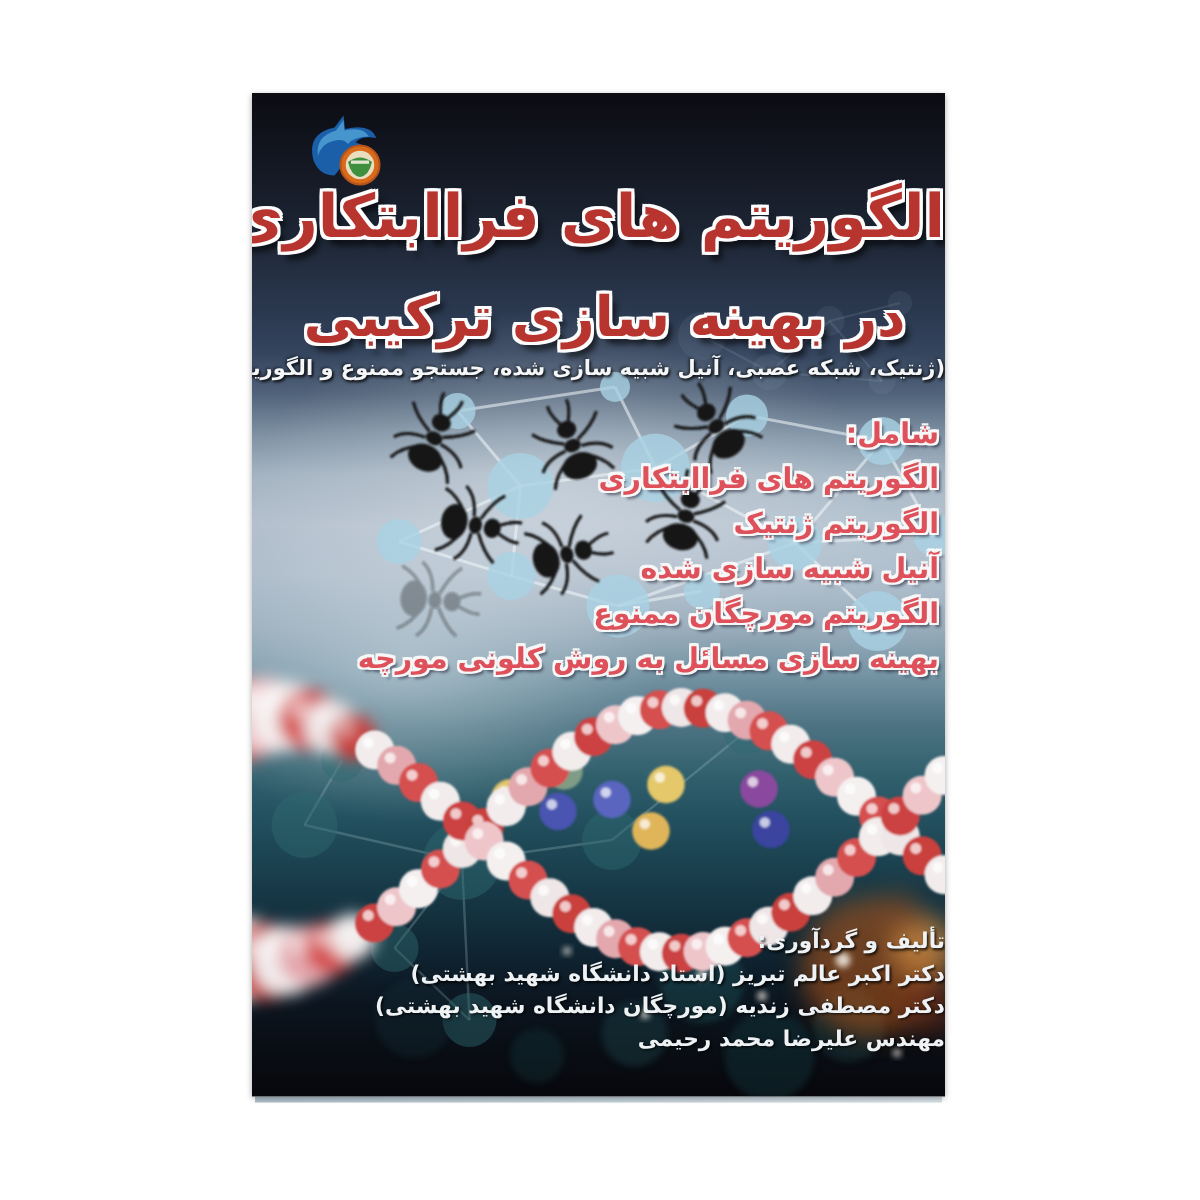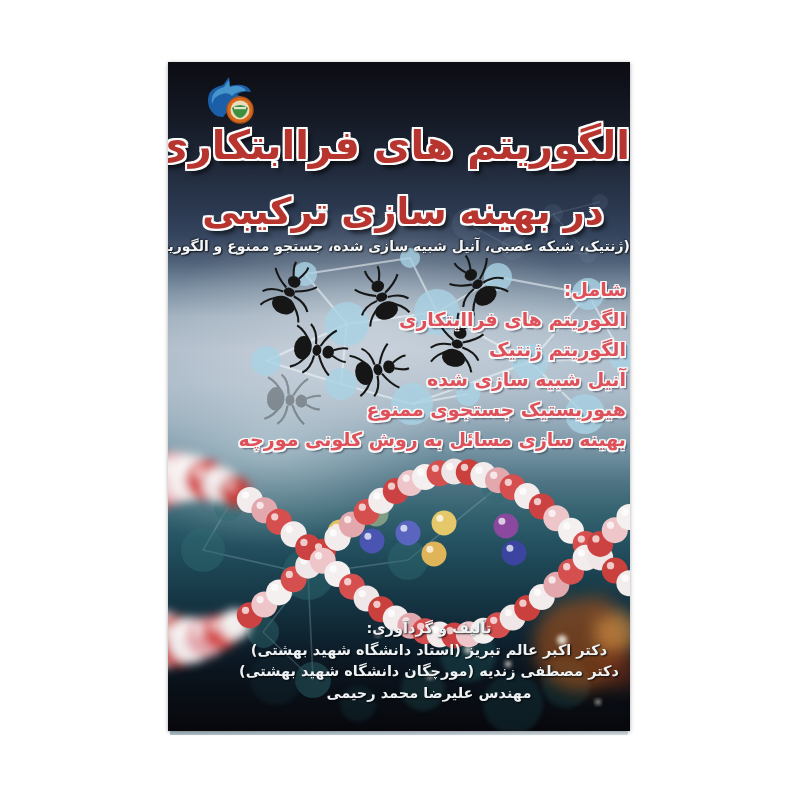--- a/index.html
+++ b/index.html
@@ -41,20 +41,21 @@
     color:#de505a;font-weight:bold;font-size:19px;line-height:30px;
     text-shadow:
       -1.5px -1.5px 0 #f7f7f7, 1.5px -1.5px 0 #f7f7f7, -1.5px 1.5px 0 #f7f7f7, 1.5px 1.5px 0 #f7f7f7,
       -1.5px 0 0 #f7f7f7, 1.5px 0 0 #f7f7f7, 0 -1.5px 0 #f7f7f7, 0 1.5px 0 #f7f7f7,
       2.5px 3px 2px rgba(20,20,40,0.55);
   }
   .authors{top:556px;left:0;width:462px;text-align:center;padding-left:60px;box-sizing:border-box;}
   .auth-line{
     color:#eef2f4;font-weight:bold;font-size:14.5px;line-height:21.5px;
     text-shadow:1px 1px 2px rgba(0,0,0,0.85);
+    text-align:right;
   }
   .logo{position:absolute;left:34px;top:14px;width:58px;height:54px;}
 </style>
 </head>
 <body>
 
 <div class="photo">
   <div class="top-rim"></div>
   <div class="bottom-rim"></div>
 
@@ -443,21 +444,21 @@
     <div class="txt title-line t1">الگوریتم های فراابتکاری</div>
     <div class="txt title-line t2">در بهینه سازی ترکیبی</div>
 
     <div class="txt subtitle">(ژنتیک، شبکه عصبی، آنیل شبیه سازی شده، جستجو ممنوع و الگوریتم مورچگان)</div>
 
     <div class="txt includes">
       <div class="inc-line">شامل:</div>
       <div class="inc-line">الگوریتم های فراابتکاری</div>
       <div class="inc-line">الگوریتم ژنتیک</div>
       <div class="inc-line">آنیل شبیه سازی شده</div>
-      <div class="inc-line">هیوریستیک جستجوی ممنوع</div>
+      <div class="inc-line">الگوریتم مورچگان ممنوع</div>
       <div class="inc-line">بهینه سازی مسائل به روش کلونی مورچه</div>
     </div>
 
     <div class="txt authors">
       <div class="auth-line">تألیف و گردآوری:</div>
       <div class="auth-line">دکتر اکبر عالم تبریز (استاد دانشگاه شهید بهشتی)</div>
       <div class="auth-line">دکتر مصطفی زندیه (مورچگان دانشگاه شهید بهشتی)</div>
       <div class="auth-line">مهندس علیرضا محمد رحیمی</div>
     </div>
 

